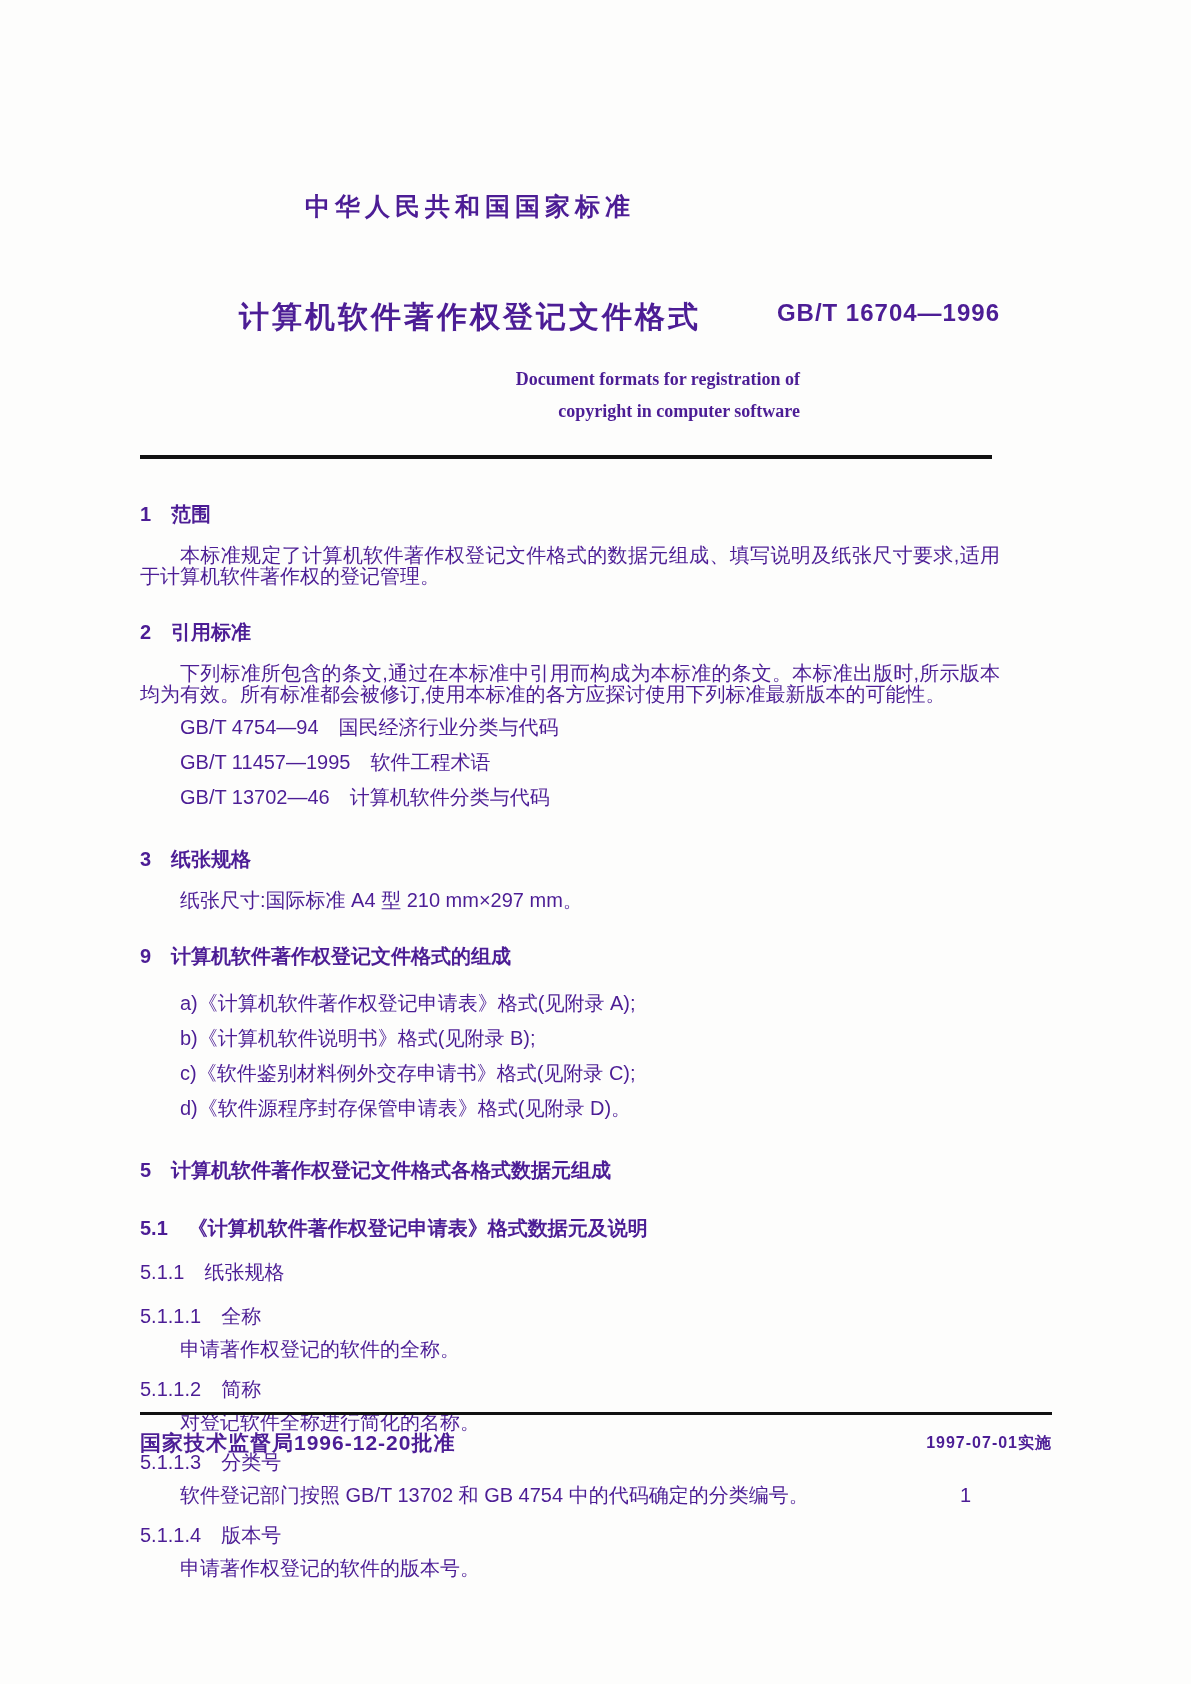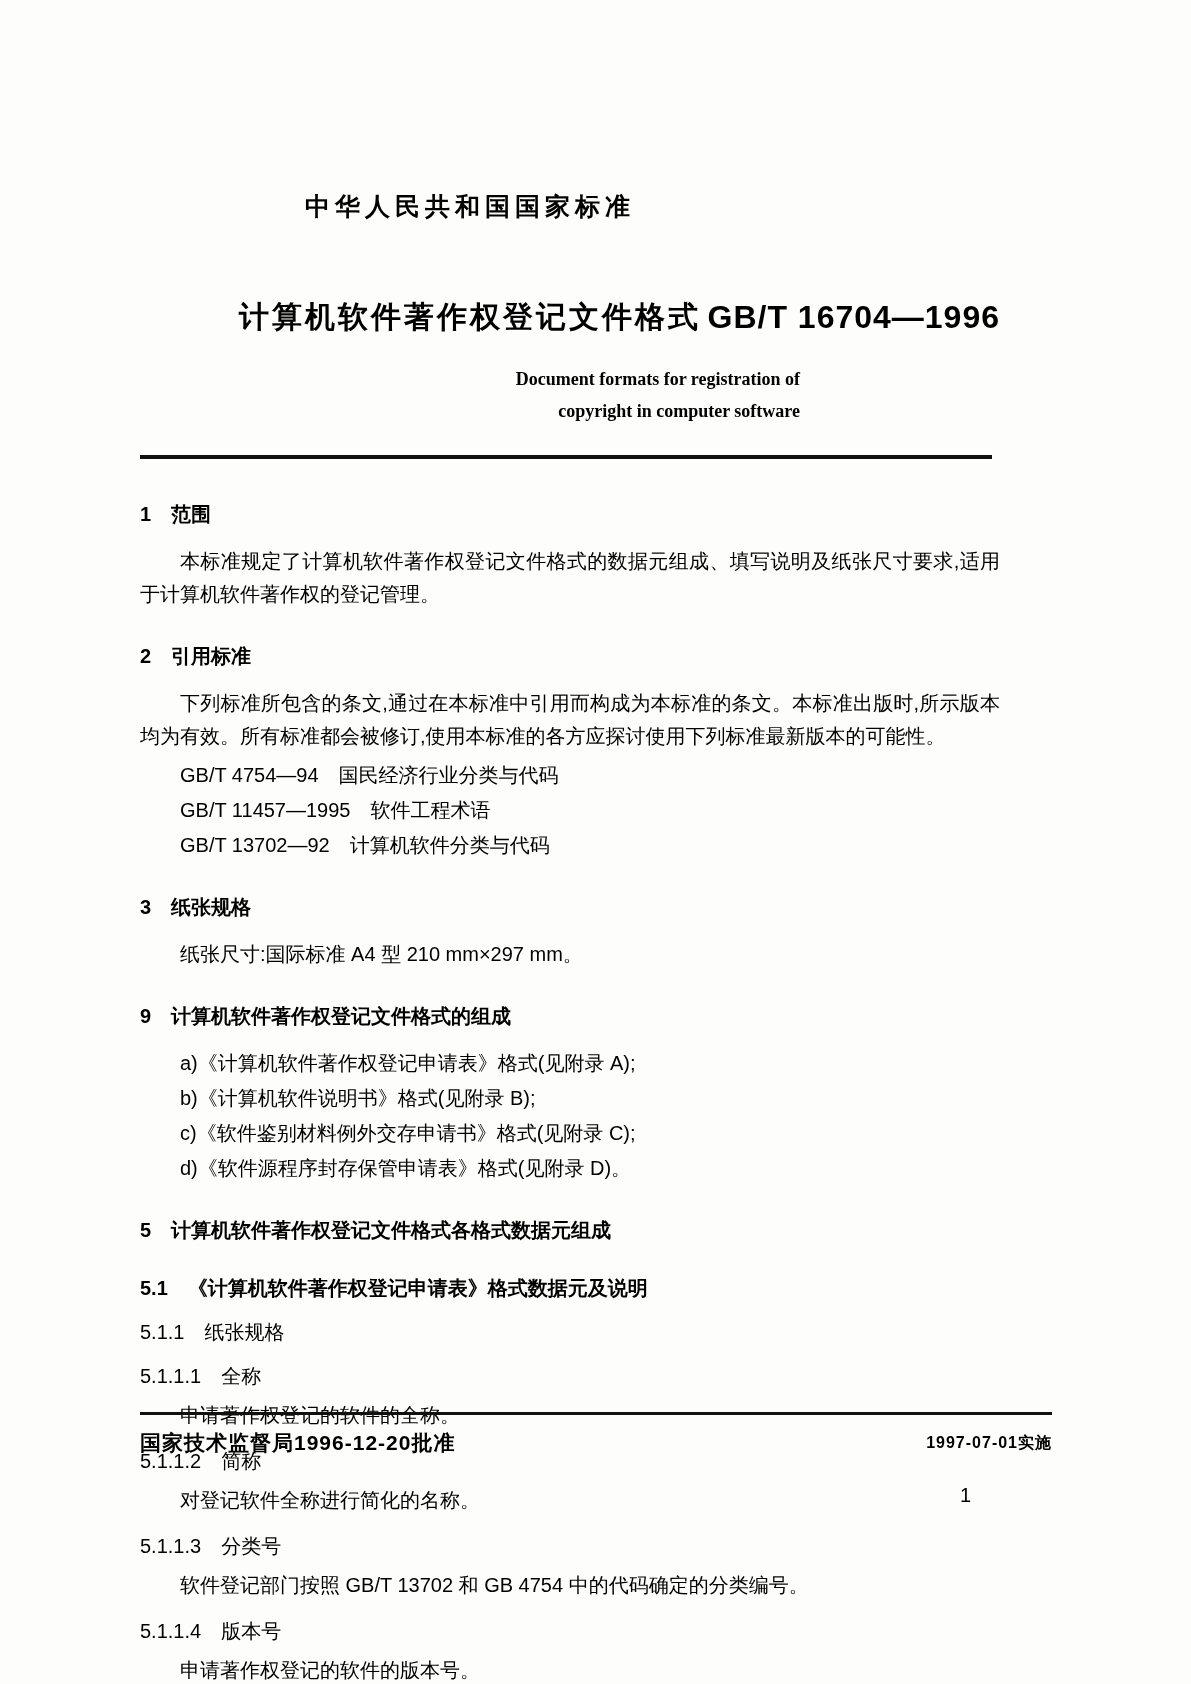--- a/index.html
+++ b/index.html
@@ -6,21 +6,21 @@
     margin: 0;
     padding: 0;
     background: #e8e8e8;
   }
   .page {
     position: relative;
     width: 1191px;
     height: 1684px;
     margin: 0 auto;
     background: #fdfdfc;
-    color: #000000;
+    color: #4c1d95;
     font-family: "Liberation Sans", sans-serif;
     overflow: hidden;
   }
   .content {
     position: absolute;
     left: 140px;
     width: 860px;
     top: 0;
   }
 
@@ -45,21 +45,21 @@
     width: 660px;
     text-align: center;
     font-size: 30px;
     font-weight: bold;
     letter-spacing: 3px;
   }
   .std-number {
     position: absolute;
     right: 0;
     top: 2px;
-    font-size: 32px;
+    font-size: 24px;
     font-weight: bold;
     letter-spacing: 1px;
   }
   .english-title {
     margin-top: 22px;
     width: 660px;
     text-align: right;
     font-family: "Liberation Serif", serif;
     font-weight: bold;
     font-size: 18px;
@@ -87,21 +87,21 @@
     margin: 28px 0 10px 0;
     line-height: 30px;
   }
   .block-h3 {
     font-weight: normal;
     margin: 14px 0 8px 0;
     line-height: 30px;
   }
   .block-p {
     text-indent: 2em;
-    line-height: 33px;
+    line-height: 21px;
     margin: 0 0 6px 0;
     text-align: justify;
   }
   .block-li {
     margin: 0 0 2px 2em;
     line-height: 33px;
   }
 
   
   .footer {
@@ -167,21 +167,21 @@
     </div>
 
     <div class="doc-body">
 
     <div class="block-h1">1　范围</div>
         <div class="block-p">本标准规定了计算机软件著作权登记文件格式的数据元组成、填写说明及纸张尺寸要求,适用于计算机软件著作权的登记管理。</div>
         <div class="block-h1">2　引用标准</div>
         <div class="block-p">下列标准所包含的条文,通过在本标准中引用而构成为本标准的条文。本标准出版时,所示版本均为有效。所有标准都会被修订,使用本标准的各方应探讨使用下列标准最新版本的可能性。</div>
         <div class="block-li">GB/T 4754—94　国民经济行业分类与代码</div>
         <div class="block-li">GB/T 11457—1995　软件工程术语</div>
-        <div class="block-li">GB/T 13702—92　计算机软件分类与代码</div>
+        <div class="block-li">GB/T 13702—46　计算机软件分类与代码</div>
         <div class="block-h1">3　纸张规格</div>
         <div class="block-p">纸张尺寸:国际标准 A4 型 210 mm×297 mm。</div>
         <div class="block-h1">9　计算机软件著作权登记文件格式的组成</div>
         <div class="block-li">a)《计算机软件著作权登记申请表》格式(见附录 A);</div>
         <div class="block-li">b)《计算机软件说明书》格式(见附录 B);</div>
         <div class="block-li">c)《软件鉴别材料例外交存申请书》格式(见附录 C);</div>
         <div class="block-li">d)《软件源程序封存保管申请表》格式(见附录 D)。</div>
         <div class="block-h1">5　计算机软件著作权登记文件格式各格式数据元组成</div>
         <div class="block-h2">5.1　《计算机软件著作权登记申请表》格式数据元及说明</div>
         <div class="block-h3">5.1.1　纸张规格</div>

